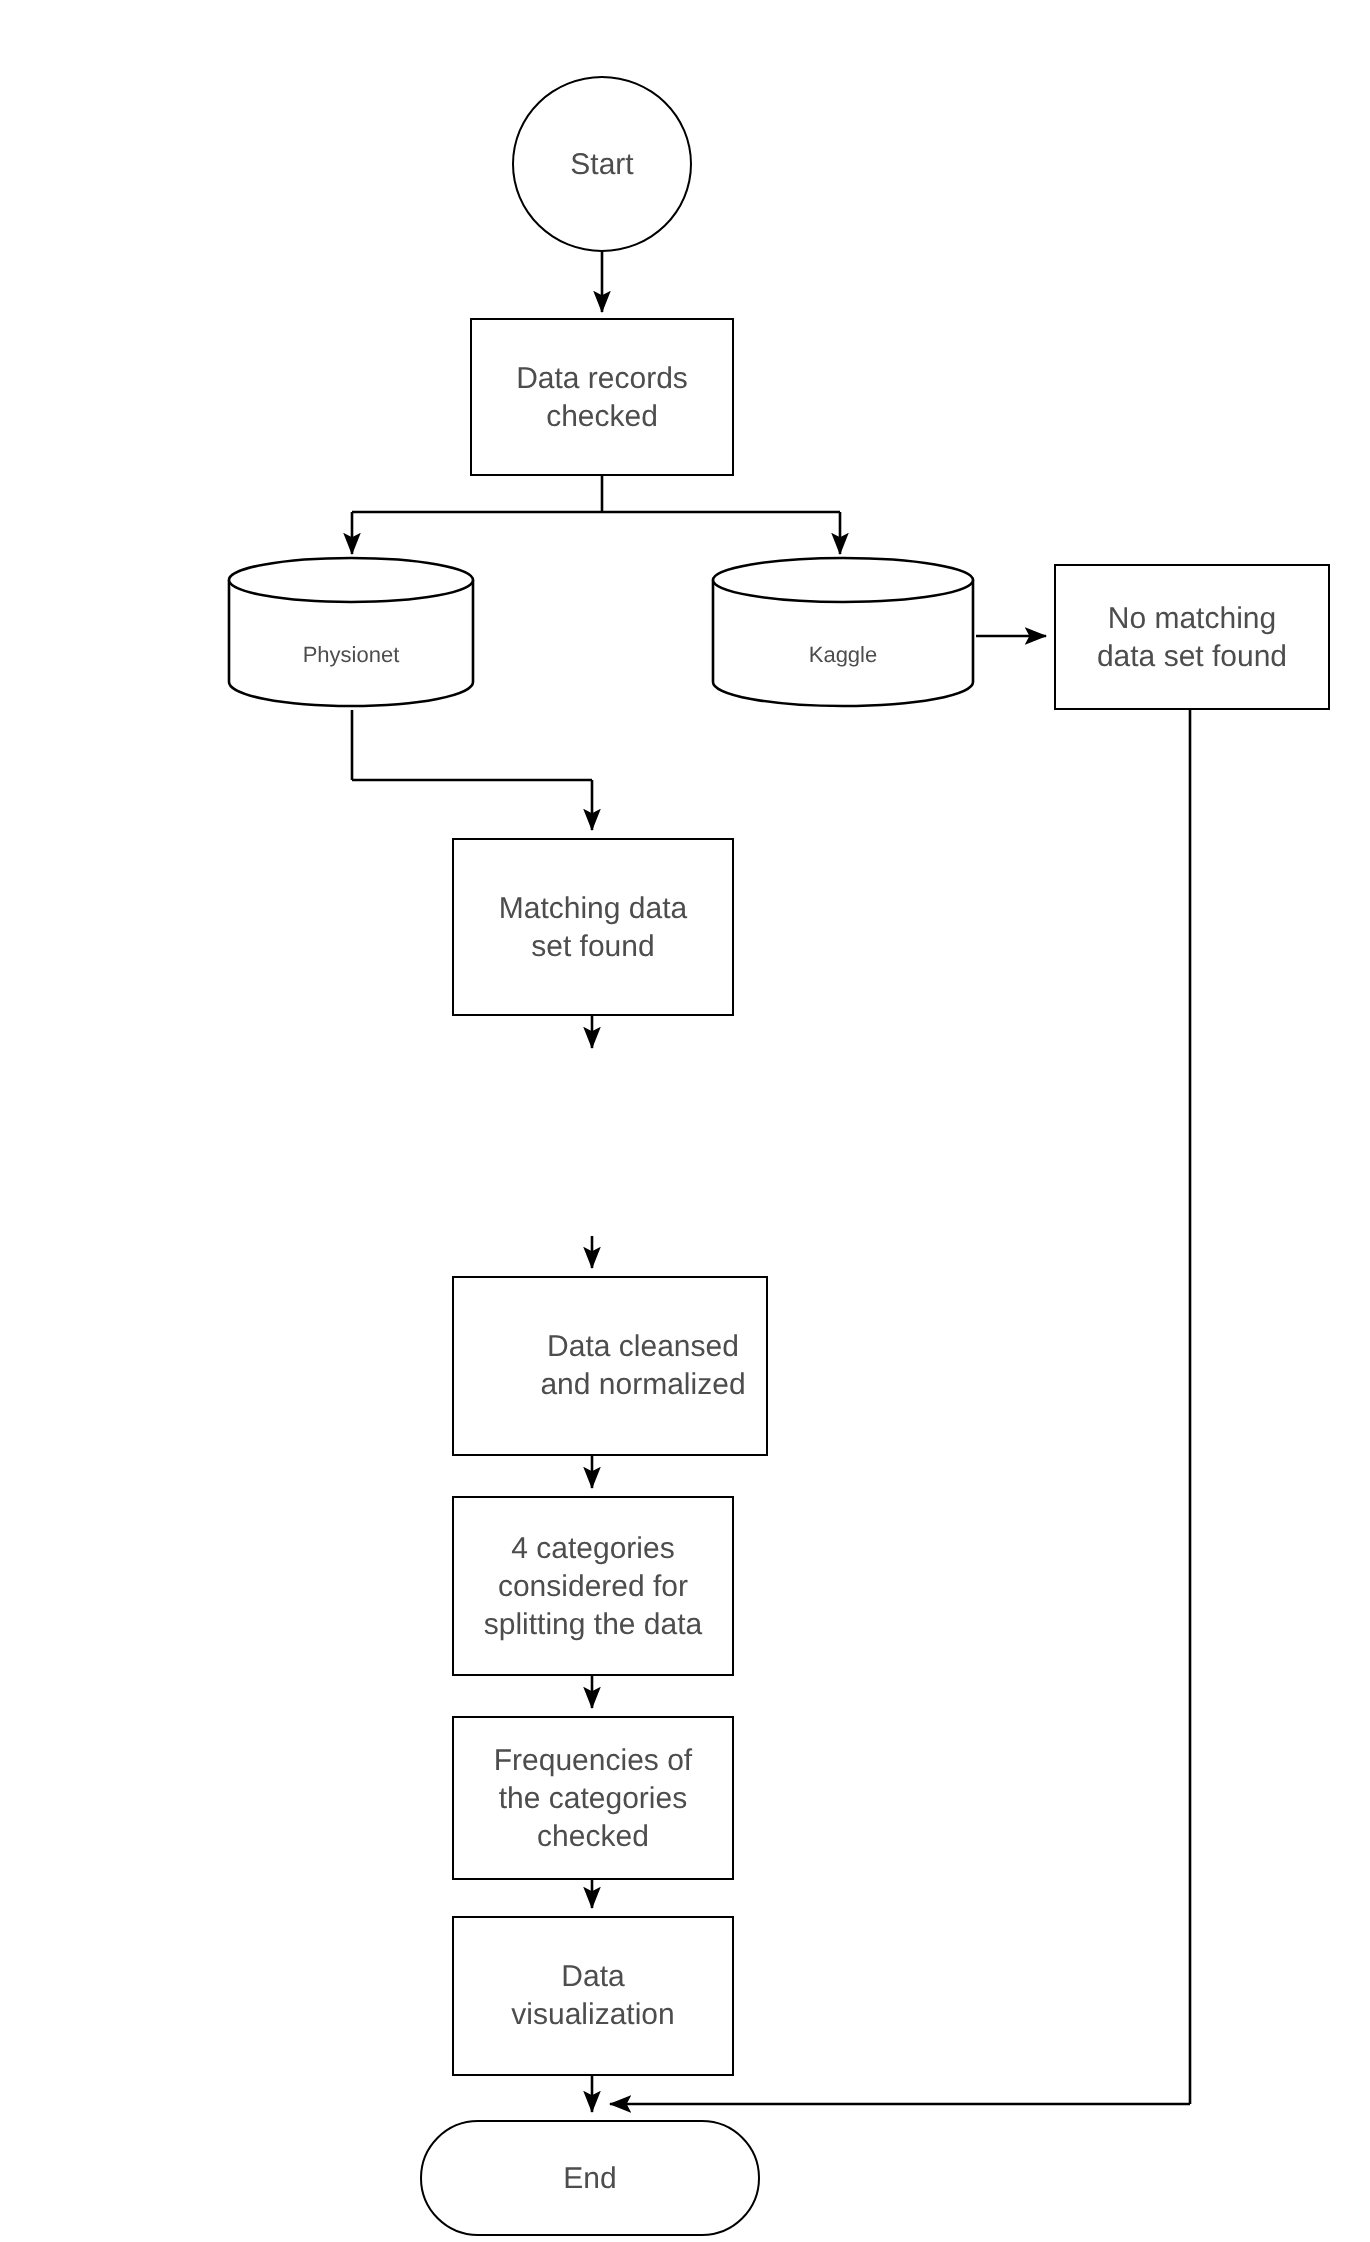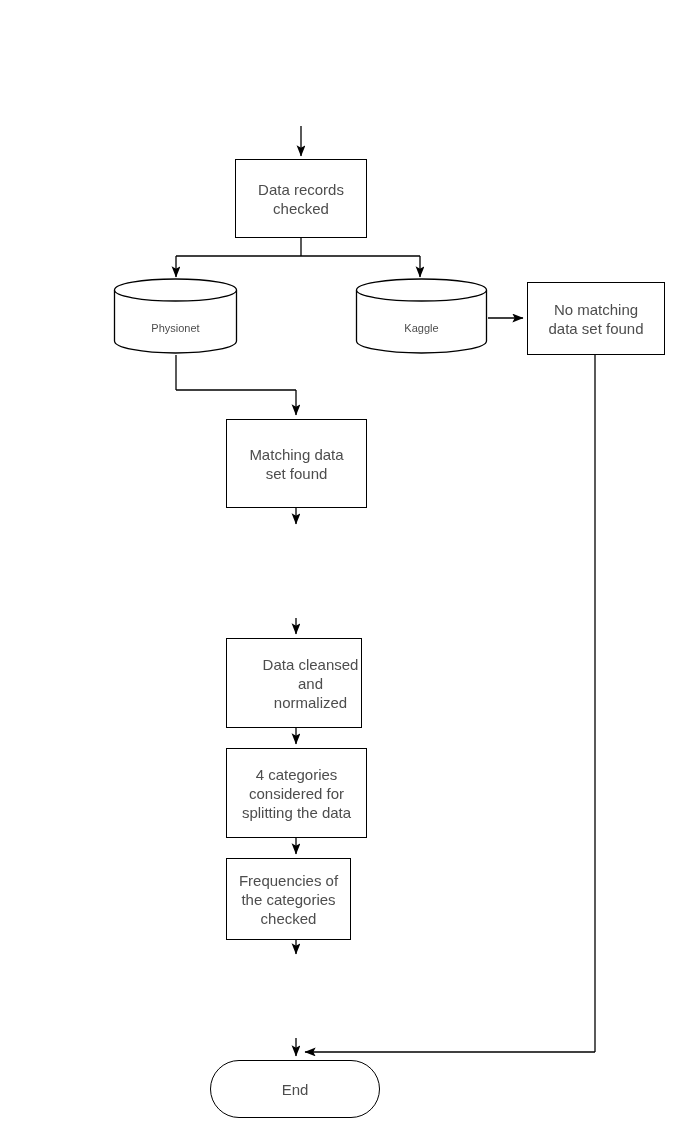--- a/index.html
+++ b/index.html
@@ -99,20 +99,23 @@
       <path d="M296,728 L296,744" marker-end="url(#arrow)"></path>
       <path d="M296,838 L296,854" marker-end="url(#arrow)"></path>
       <path d="M296,940 L296,954" marker-end="url(#arrow)"></path>
       <path d="M296,1038 L296,1056" marker-end="url(#arrow)"></path>
 
       <path d="M595,355 L595,1052"></path>
       <path d="M595,1052 L305,1052" marker-end="url(#arrow)"></path>
     </g>
   </svg>
 
+  <div class="node node-circle" style="left:256px; top:38px; width:90px; height:88px;">
+    <span class="node-label">Start</span>
+  </div>
 
   <div class="node node-rect" style="left:235px; top:159px; width:132px; height:79px;">
     <span class="node-label">Data records
 checked</span>
   </div>
 
   <div class="node node-cylinder" style="left:113px; top:278px; width:125px; height:78px;">
     <svg class="cyl-svg" width="125" height="78" viewBox="0 0 125 78" xmlns="http://www.w3.org/2000/svg">
       <path d="M1.5,12 L1.5,63 A61,12 0 0 0 123.5,63 L123.5,12" fill="#ffffff" stroke="#000000" stroke-width="1.3"></path>
       <ellipse cx="62.5" cy="12" rx="61" ry="11" fill="#ffffff" stroke="#000000" stroke-width="1.3"></ellipse>
@@ -132,35 +135,39 @@
     <span class="node-label">No matching
 data set found</span>
   </div>
 
   <div class="node node-rect" style="left:226px; top:419px; width:141px; height:89px;">
     <span class="node-label">Matching data
 set found</span>
   </div>
 
 
-  <div class="node node-rect" style="left:226px; top:638px; width:136px; height:90px;padding-left:33px;">
+  <div class="node node-rect" style="left:226px; top:638px; width:158px; height:90px;padding-left:33px;">
     <span class="node-label">Data cleansed
 and normalized</span>
   </div>
 
   <div class="node node-rect" style="left:226px; top:748px; width:141px; height:90px;">
     <span class="node-label">4 categories
 considered for
 splitting the data</span>
   </div>
 
-  <div class="node node-rect" style="left:226px; top:858px; width:125px; height:82px;">
+  <div class="node node-rect" style="left:226px; top:858px; width:141px; height:82px;">
     <span class="node-label">Frequencies of
 the categories
 checked</span>
   </div>
 
+  <div class="node node-rect" style="left:226px; top:958px; width:141px; height:80px;">
+    <span class="node-label">Data
+visualization</span>
+  </div>
 
   <div class="node node-stadium" style="left:210px; top:1060px; width:170px; height:58px;">
     <span class="node-label">End</span>
   </div>
 
 </div>
 
 </body></html>

